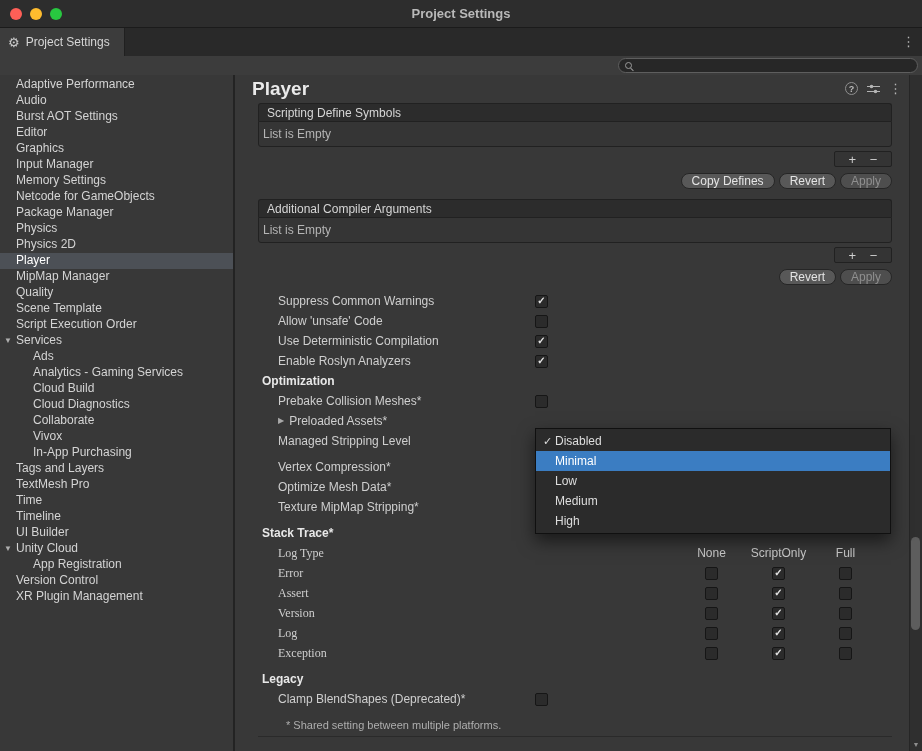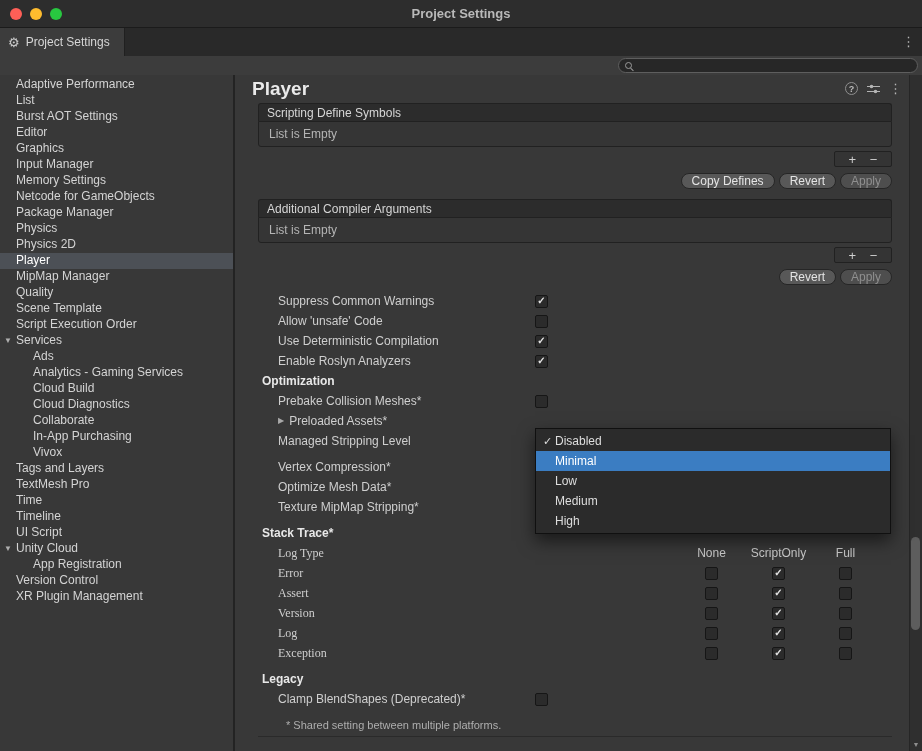--- a/index.html
+++ b/index.html
@@ -55,21 +55,21 @@
   .help-q{width:13px;height:13px;border:1px solid #8f8f8f;border-radius:50%;color:#bdbdbd;
     font-size:9px;display:flex;align-items:center;justify-content:center;box-sizing:border-box;font-weight:bold;}
   .kebab{color:#b6b6b6;font-size:13px;line-height:1;}
 
   
   .content{padding:0 17px 0 23px;position:relative;}
   .list-header{height:18px;background:#2c2c2c;border:1px solid #212121;border-bottom:none;
     border-radius:3px 3px 0 0;display:flex;align-items:center;padding-left:8px;
     color:#d6d6d6;font-size:12px;box-sizing:border-box;}
   .list-body{height:26px;background:#353535;border:1px solid #212121;border-radius:0 0 3px 3px;
-    display:flex;align-items:center;padding-left:10px;color:#b5b5b5;font-size:12px;box-sizing:border-box;}
+    display:flex;align-items:center;padding-left:4px;color:#b5b5b5;font-size:12px;box-sizing:border-box;}
   .list-footer{width:58px;height:16px;background:#343434;border:1px solid #212121;border-radius:2px;
     display:flex;align-items:center;justify-content:space-evenly;margin-left:auto;margin-top:4px;box-sizing:border-box;}
   .pm{color:#d0d0d0;font-size:13px;line-height:1;}
   .btn-row{display:flex;justify-content:flex-end;gap:4px;margin-top:6px;}
   .btn{height:16px;padding:0 10px;background:#585858;border:1px solid #262626;border-radius:8px;
     color:#e4e4e4;font-size:12px;line-height:16px;display:flex;align-items:center;box-sizing:border-box;}
   .btn.disabled{color:#8f8f8f;background:#4e4e4e;}
   .mt10{margin-top:10px;} .mt6{margin-top:6px;}
 
   .srow{height:20px;display:flex;align-items:center;padding-left:20px;font-size:12px;color:#cfcfcf;}
@@ -126,21 +126,21 @@
     </div>
   </div>
 
   <div class="bodyrow">
 
     <div class="sidebar">
       <div class="sb-item">
           <span>Adaptive Performance</span>
         </div>
       <div class="sb-item">
-          <span>List</span>
+          <span>Audio</span>
         </div>
       <div class="sb-item">
           <span>Burst AOT Settings</span>
         </div>
       <div class="sb-item">
           <span>Editor</span>
         </div>
       <div class="sb-item">
           <span>Graphics</span>
         </div>
@@ -190,39 +190,39 @@
       <div class="sb-item sub">
           <span>Cloud Build</span>
         </div>
       <div class="sb-item sub">
           <span>Cloud Diagnostics</span>
         </div>
       <div class="sb-item sub">
           <span>Collaborate</span>
         </div>
       <div class="sb-item sub">
+          <span>Vivox</span>
+        </div>
+      <div class="sb-item sub">
           <span>In-App Purchasing</span>
         </div>
-      <div class="sb-item sub">
-          <span>Vivox</span>
-        </div>
       <div class="sb-item">
           <span>Tags and Layers</span>
         </div>
       <div class="sb-item">
           <span>TextMesh Pro</span>
         </div>
       <div class="sb-item">
           <span>Time</span>
         </div>
       <div class="sb-item">
           <span>Timeline</span>
         </div>
       <div class="sb-item">
-          <span>UI Script</span>
+          <span>UI Builder</span>
         </div>
       <div class="sb-item">
         <span class="fold">▼</span>
         <span>Unity Cloud</span>
       </div>
       <div class="sb-item sub">
           <span>App Registration</span>
         </div>
       <div class="sb-item">
           <span>Version Control</span>

